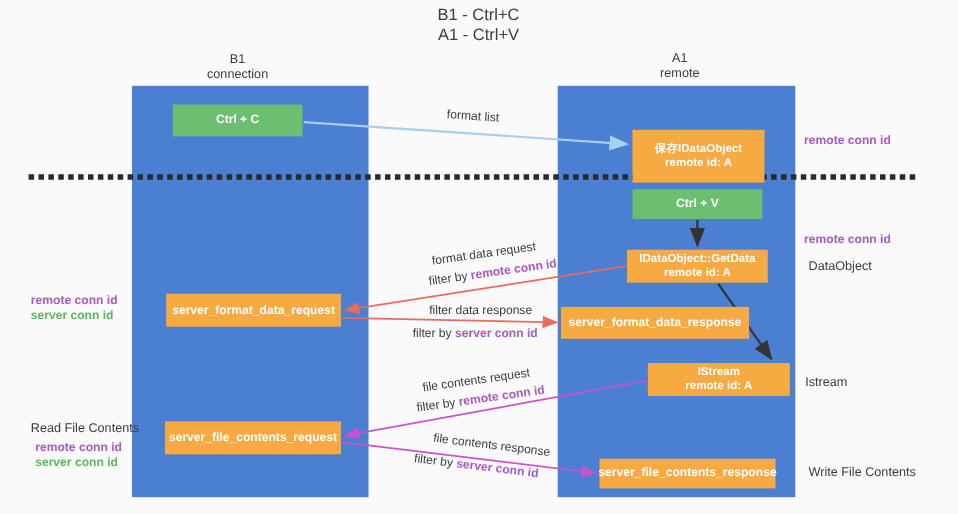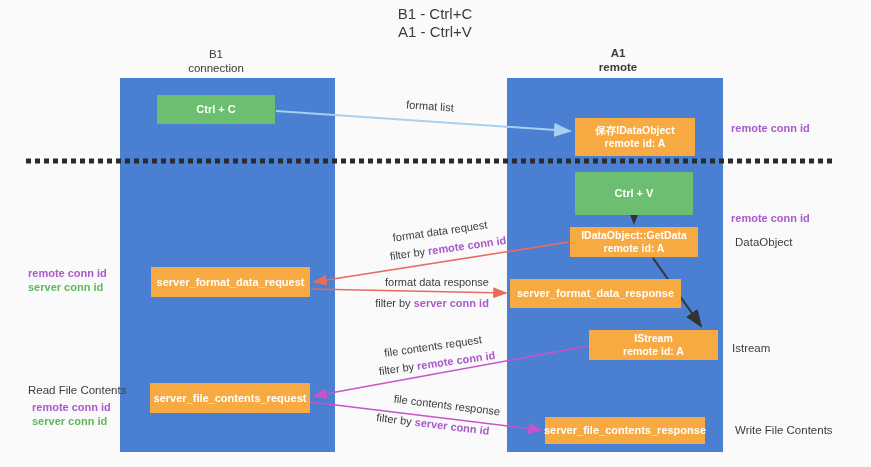--- a/index.html
+++ b/index.html
@@ -24,33 +24,33 @@
     background:#4a7fd2;
   }
   .lane-left{left:120px;top:78px;width:215px;height:374px;}
   .lane-right{left:507px;top:78px;width:216px;height:374px;}
   .lane-header{
     text-align:center;
     font-size:11.5px;line-height:14px;
     color:#3c3c3c;
   }
   .hdr-left{left:151px;top:47px;width:130px;}
-  .hdr-right{left:553px;top:46px;width:130px;font-weight:bold;}
+  .hdr-right{left:553px;top:46px;width:130px;}
   .node{
     display:flex;flex-direction:column;
     align-items:center;justify-content:center;
     color:#ffffff;
     text-align:center;
     font-size:11px;line-height:13px;font-weight:bold;
   }
   .green{background:#6cbf70;}
   .orange{background:#f7a942;}
   .n-ctrlc{left:157px;top:95px;width:118px;height:29px;}
-  .n-saveobj{left:575px;top:118px;width:120px;height:38px;font-size:10.5px;}
-  .n-ctrlv{left:575px;top:172px;width:118px;height:43px;}
+  .n-saveobj{left:575px;top:118px;width:120px;height:48px;font-size:10.5px;}
+  .n-ctrlv{left:575px;top:172px;width:118px;height:27px;}
   .n-getdata{left:570px;top:227px;width:128px;height:30px;font-size:10.5px;}
   .n-istream{left:589px;top:330px;width:129px;height:30px;font-size:10.5px;}
   .n-freq{left:151px;top:267px;width:159px;height:30px;}
   .n-fresp{left:510px;top:279px;width:171px;height:29px;}
   .n-creq{left:150px;top:383px;width:160px;height:30px;}
   .n-cresp{left:545px;top:417px;width:160px;height:27px;}
   .alabel{
     font-size:11px;color:#3c3c3c;white-space:nowrap;
     transform-origin:center;
   }
@@ -158,21 +158,21 @@
   </div>
 
   <div class="abs alabel" style="left:430px;top:106px;transform:translate(-50%,-50%) rotate(4deg);">format list</div>
 
   <div class="abs alabel" style="left:440px;top:231px;transform:translate(-50%,-50%) rotate(-8deg);">format data request</div>
   <div class="abs alabel" style="left:448px;top:248px;transform:translate(-50%,-50%) rotate(-8deg);">
     <span>filter by</span>
     <span class="key-purple">remote conn id</span>
   </div>
 
-  <div class="abs alabel" style="left:437px;top:282px;transform:translate(-50%,-50%);">format data response</div>
+  <div class="abs alabel" style="left:437px;top:282px;transform:translate(-50%,-50%);">filter data response</div>
   <div class="abs alabel" style="left:432px;top:303px;transform:translate(-50%,-50%);">
     <span>filter by</span>
     <span class="key-purple">server conn id</span>
   </div>
 
   <div class="abs alabel" style="left:433px;top:346px;transform:translate(-50%,-50%) rotate(-8deg);">file contents request</div>
   <div class="abs alabel" style="left:437px;top:363px;transform:translate(-50%,-50%) rotate(-8deg);">
     <span>filter by</span>
     <span class="key-purple">remote conn id</span>
   </div>

